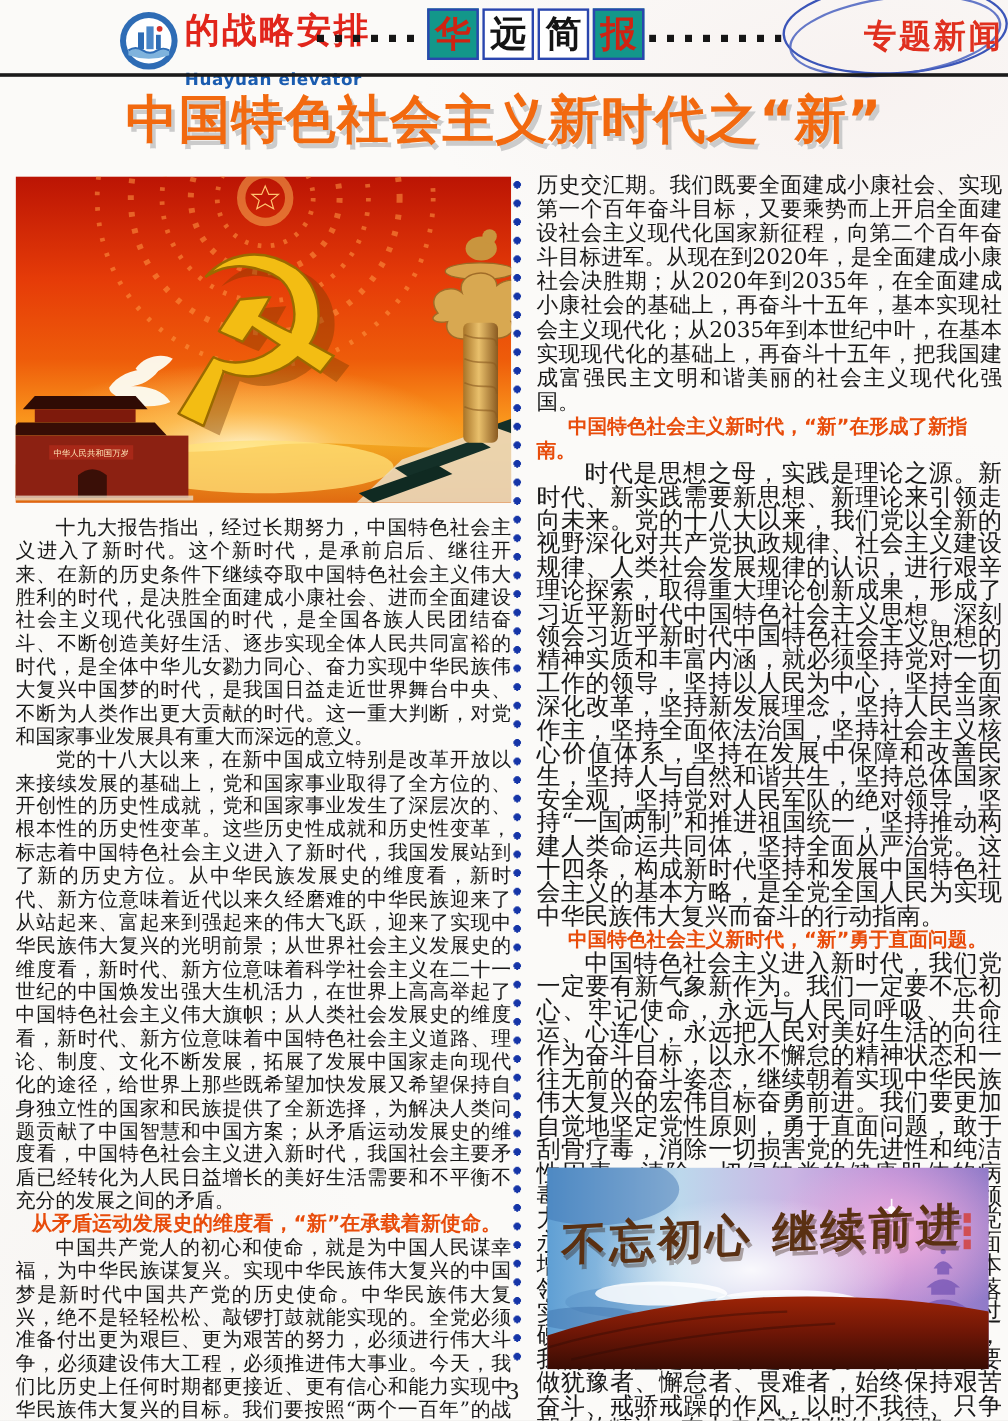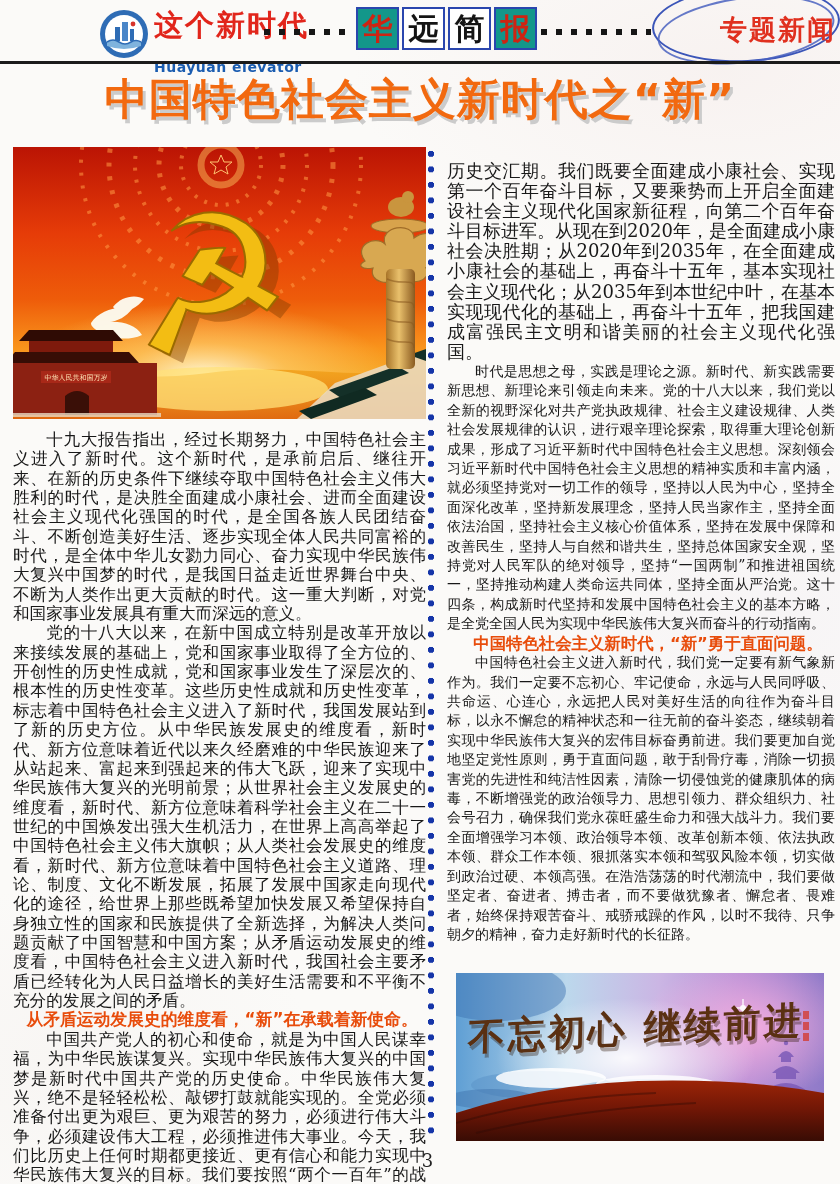--- a/index.html
+++ b/index.html
@@ -38,22 +38,22 @@
         letter-spacing:1px;text-shadow:3px 4px 0 #cbcbcb;}
   
   .vdots{position:absolute;left:427px;top:150px;width:8px;height:992px;
         background:radial-gradient(circle 3.1px at 4px 4px,#1535a8 97%,transparent) repeat-y;background-size:8px 15.5px;}
   .col{position:absolute;text-align:justify;}
   .col-left{left:13px;top:147px;width:413px;}
   .col-right{left:447px;top:145px;width:388px;}
   .body-text{font-size:16.6px;line-height:19.35px;}
   .col-left .body-text{margin-top:11px;}
   p.para{margin:0;text-indent:2em;}
-  p.para.no-indent{text-indent:0;margin-top:16px;}
-  .col-right p.para{font-size:14px;line-height:19.4px;}
+  p.para.no-indent{text-indent:0;}
+  .col-right p.para{font-size:20px;line-height:19.4px;}
   .col-right p.para.lead{font-size:18px;line-height:20.1px;}
   .subhead{margin:0;font-family:"DejaVu Sans","Liberation Sans",sans-serif;font-weight:900;color:#e84c0b;
         font-size:16.8px;line-height:19.6px;text-align:left;}
   .col-left .subhead{text-indent:.8em;}
   .col-right .subhead{text-indent:1.6em;font-size:16.4px;}
   .hero{display:block;width:413px;height:272px;}
   .slogan-img{position:absolute;left:456px;top:973px;width:368px;height:168px;}
   .pagenum{position:absolute;left:0;top:1150px;width:855px;text-align:center;font-size:18px;color:#222;}
 </style>
 </head>
@@ -65,21 +65,21 @@
     <circle cx="25" cy="25" r="24" fill="#2e6cb5"></circle>
     <circle cx="25" cy="25" r="19" fill="#ffffff"></circle>
     <rect x="16" y="18" width="5" height="14" fill="#2e6cb5"></rect>
     <rect x="23" y="13" width="6" height="19" fill="#4a86c8"></rect>
     <rect x="31" y="20" width="4" height="12" fill="#2e6cb5"></rect>
     <circle cx="34" cy="15" r="2.4" fill="#d8332a"></circle>
     <path d="M8 33 q6 -4 12 0 q6 4 12 0 q5 -3 10 0 l0 4 q-17 6 -34 0 z" fill="#7fb3dd"></path>
     <path d="M8 33 q6 -4 12 0 q6 4 12 0 q5 -3 10 0" fill="none" stroke="#2e6cb5" stroke-width="1.6"></path>
   </svg>
   <div class="brand">
-    <div class="brand-cn">这个新时代</div>
+    <div class="brand-cn">的战略安排</div>
     <div class="brand-en">Huayuan elevator</div>
   </div>
   <div class="hdots d1"></div>
 
   <div class="masthead">
     <div class="mbox teal">华</div>
     <div class="mbox white">远</div>
     <div class="mbox white">简</div>
     <div class="mbox teal">报</div>
   </div>
@@ -173,20 +173,21 @@
     <div class="body-text">
       <p class="para">十九大报告指出，经过长期努力，中国特色社会主义进入了新时代。这个新时代，是承前启后、继往开来、在新的历史条件下继续夺取中国特色社会主义伟大胜利的时代，是决胜全面建成小康社会、进而全面建设社会主义现代化强国的时代，是全国各族人民团结奋斗、不断创造美好生活、逐步实现全体人民共同富裕的时代，是全体中华儿女勠力同心、奋力实现中华民族伟大复兴中国梦的时代，是我国日益走近世界舞台中央、不断为人类作出更大贡献的时代。这一重大判断，对党和国家事业发展具有重大而深远的意义。</p>
       <p class="para">党的十八大以来，在新中国成立特别是改革开放以来接续发展的基础上，党和国家事业取得了全方位的、开创性的历史性成就，党和国家事业发生了深层次的、根本性的历史性变革。这些历史性成就和历史性变革，标志着中国特色社会主义进入了新时代，我国发展站到了新的历史方位。从中华民族发展史的维度看，新时代、新方位意味着近代以来久经磨难的中华民族迎来了从站起来、富起来到强起来的伟大飞跃，迎来了实现中华民族伟大复兴的光明前景；从世界社会主义发展史的维度看，新时代、新方位意味着科学社会主义在二十一世纪的中国焕发出强大生机活力，在世界上高高举起了中国特色社会主义伟大旗帜；从人类社会发展史的维度看，新时代、新方位意味着中国特色社会主义道路、理论、制度、文化不断发展，拓展了发展中国家走向现代化的途径，给世界上那些既希望加快发展又希望保持自身独立性的国家和民族提供了全新选择，为解决人类问题贡献了中国智慧和中国方案；从矛盾运动发展史的维度看，中国特色社会主义进入新时代，我国社会主要矛盾已经转化为人民日益增长的美好生活需要和不平衡不充分的发展之间的矛盾。</p>
       <div class="subhead">从矛盾运动发展史的维度看，“新”在承载着新使命。</div>
       <p class="para">中国共产党人的初心和使命，就是为中国人民谋幸福，为中华民族谋复兴。实现中华民族伟大复兴的中国梦是新时代中国共产党的历史使命。中华民族伟大复兴，绝不是轻轻松松、敲锣打鼓就能实现的。全党必须准备付出更为艰巨、更为艰苦的努力，必须进行伟大斗争，必须建设伟大工程，必须推进伟大事业。今天，我们比历史上任何时期都更接近、更有信心和能力实现中华民族伟大复兴的目标。我们要按照“两个一百年”的战略安排，坚忍不拔、锲而不舍、勠力同心、不断奋进。从十九大到二十大，是“两个一百年”奋斗目标的</p>
     </div>
   </div>
 
   <div class="col col-right">
     <p class="para lead no-indent">历史交汇期。我们既要全面建成小康社会、实现第一个百年奋斗目标，又要乘势而上开启全面建设社会主义现代化国家新征程，向第二个百年奋斗目标进军。从现在到2020年，是全面建成小康社会决胜期；从2020年到2035年，在全面建成小康社会的基础上，再奋斗十五年，基本实现社会主义现代化；从2035年到本世纪中叶，在基本实现现代化的基础上，再奋斗十五年，把我国建成富强民主文明和谐美丽的社会主义现代化强国。</p>
+    <div class="subhead">中国特色社会主义新时代，“新”在形成了新指南。</div>
     <p class="para">时代是思想之母，实践是理论之源。新时代、新实践需要新思想、新理论来引领走向未来。党的十八大以来，我们党以全新的视野深化对共产党执政规律、社会主义建设规律、人类社会发展规律的认识，进行艰辛理论探索，取得重大理论创新成果，形成了习近平新时代中国特色社会主义思想。深刻领会习近平新时代中国特色社会主义思想的精神实质和丰富内涵，就必须坚持党对一切工作的领导，坚持以人民为中心，坚持全面深化改革，坚持新发展理念，坚持人民当家作主，坚持全面依法治国，坚持社会主义核心价值体系，坚持在发展中保障和改善民生，坚持人与自然和谐共生，坚持总体国家安全观，坚持党对人民军队的绝对领导，坚持“一国两制”和推进祖国统一，坚持推动构建人类命运共同体，坚持全面从严治党。这十四条，构成新时代坚持和发展中国特色社会主义的基本方略，是全党全国人民为实现中华民族伟大复兴而奋斗的行动指南。</p>
     <div class="subhead">中国特色社会主义新时代，“新”勇于直面问题。</div>
     <p class="para">中国特色社会主义进入新时代，我们党一定要有新气象新作为。我们一定要不忘初心、牢记使命，永远与人民同呼吸、共命运、心连心，永远把人民对美好生活的向往作为奋斗目标，以永不懈怠的精神状态和一往无前的奋斗姿态，继续朝着实现中华民族伟大复兴的宏伟目标奋勇前进。我们要更加自觉地坚定党性原则，勇于直面问题，敢于刮骨疗毒，消除一切损害党的先进性和纯洁性因素，清除一切侵蚀党的健康肌体的病毒，不断增强党的政治领导力、思想引领力、群众组织力、社会号召力，确保我们党永葆旺盛生命力和强大战斗力。我们要全面增强学习本领、政治领导本领、改革创新本领、依法执政本领、群众工作本领、狠抓落实本领和驾驭风险本领，切实做到政治过硬、本领高强。在浩浩荡荡的时代潮流中，我们要做坚定者、奋进者、搏击者，而不要做犹豫者、懈怠者、畏难者，始终保持艰苦奋斗、戒骄戒躁的作风，以时不我待、只争朝夕的精神，奋力走好新时代的长征路。</p>
   </div>
 
   <svg class="slogan-img" viewBox="0 0 368 168">
     <defs>
       <linearGradient id="sl-sky" x1="0" y1="0" x2="1" y2="0">
         <stop offset="0" stop-color="#5f9fd4"></stop>
           <stop offset=".3" stop-color="#bcd8ec"></stop>

